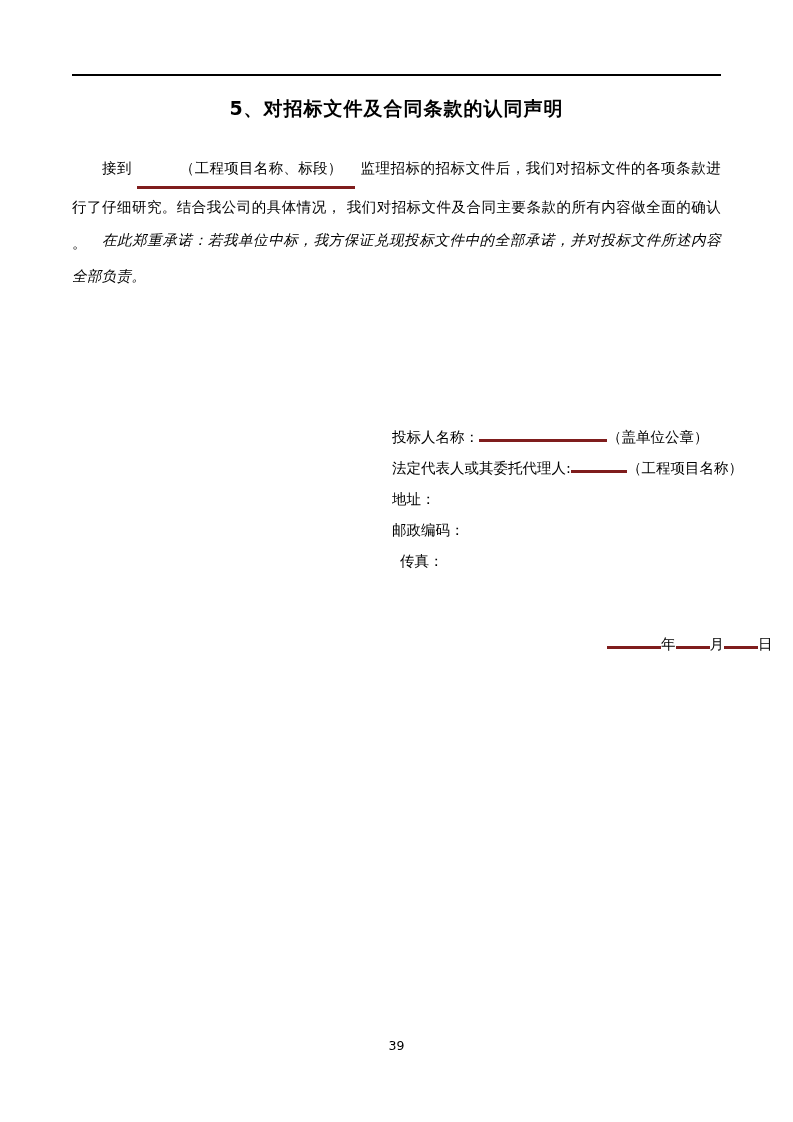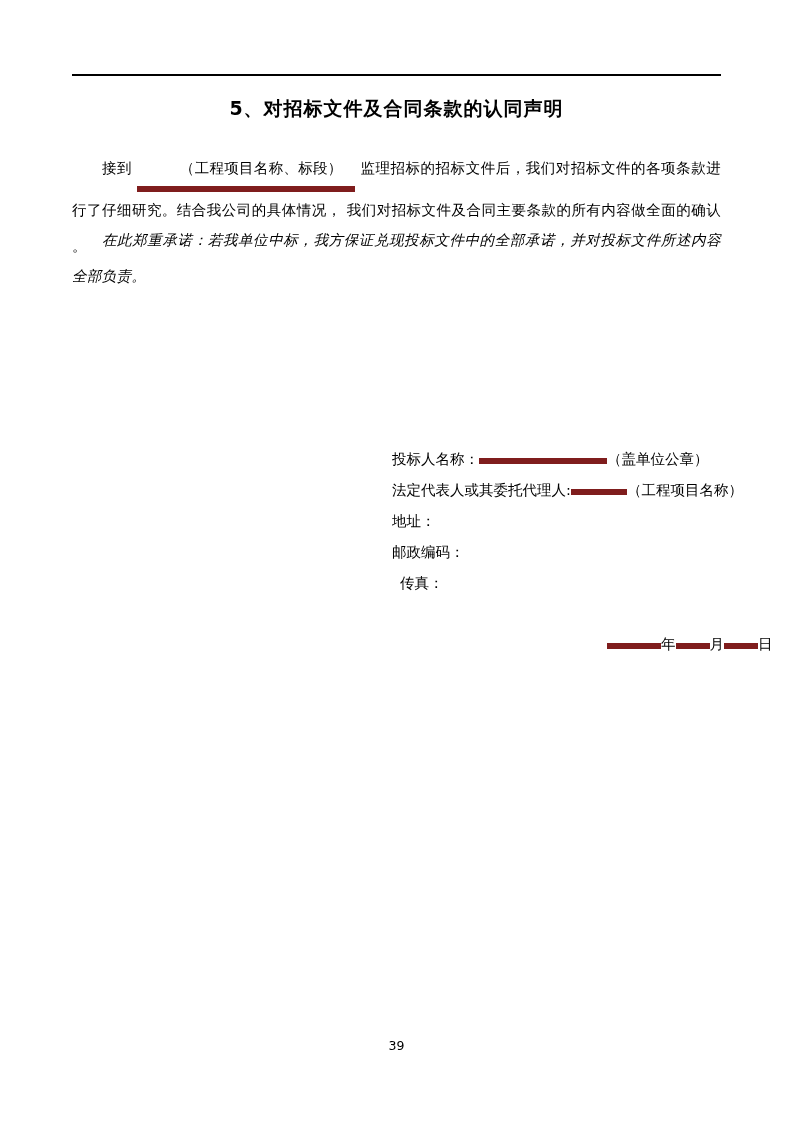--- a/index.html
+++ b/index.html
@@ -58,28 +58,28 @@
   }
   .p2 {
     left: 0;
     top: 222px;
     width: 649px;
     text-indent: 30px;
     font-style: italic;
   }
   .blank-u {
     display: inline-block;
-    border-bottom: 6px solid #7f1d1d;
+    border-bottom: 3px solid #7f1d1d;
     vertical-align: baseline;
   }
   .u-long { width: 218px; text-align: center; }
   .sig-block {
     position: absolute;
     left: 320px;
-    top: 444px;
+    top: 422px;
     width: 400px;
     font-size: 14.5px;
     line-height: 31px;
   }
   .sig-line {
     white-space: nowrap;
   }
   .sig-indent-1 { padding-left: 0px; }
   .sig-indent-2 { padding-left: 8px; }
   .u-name { width: 128px; }

